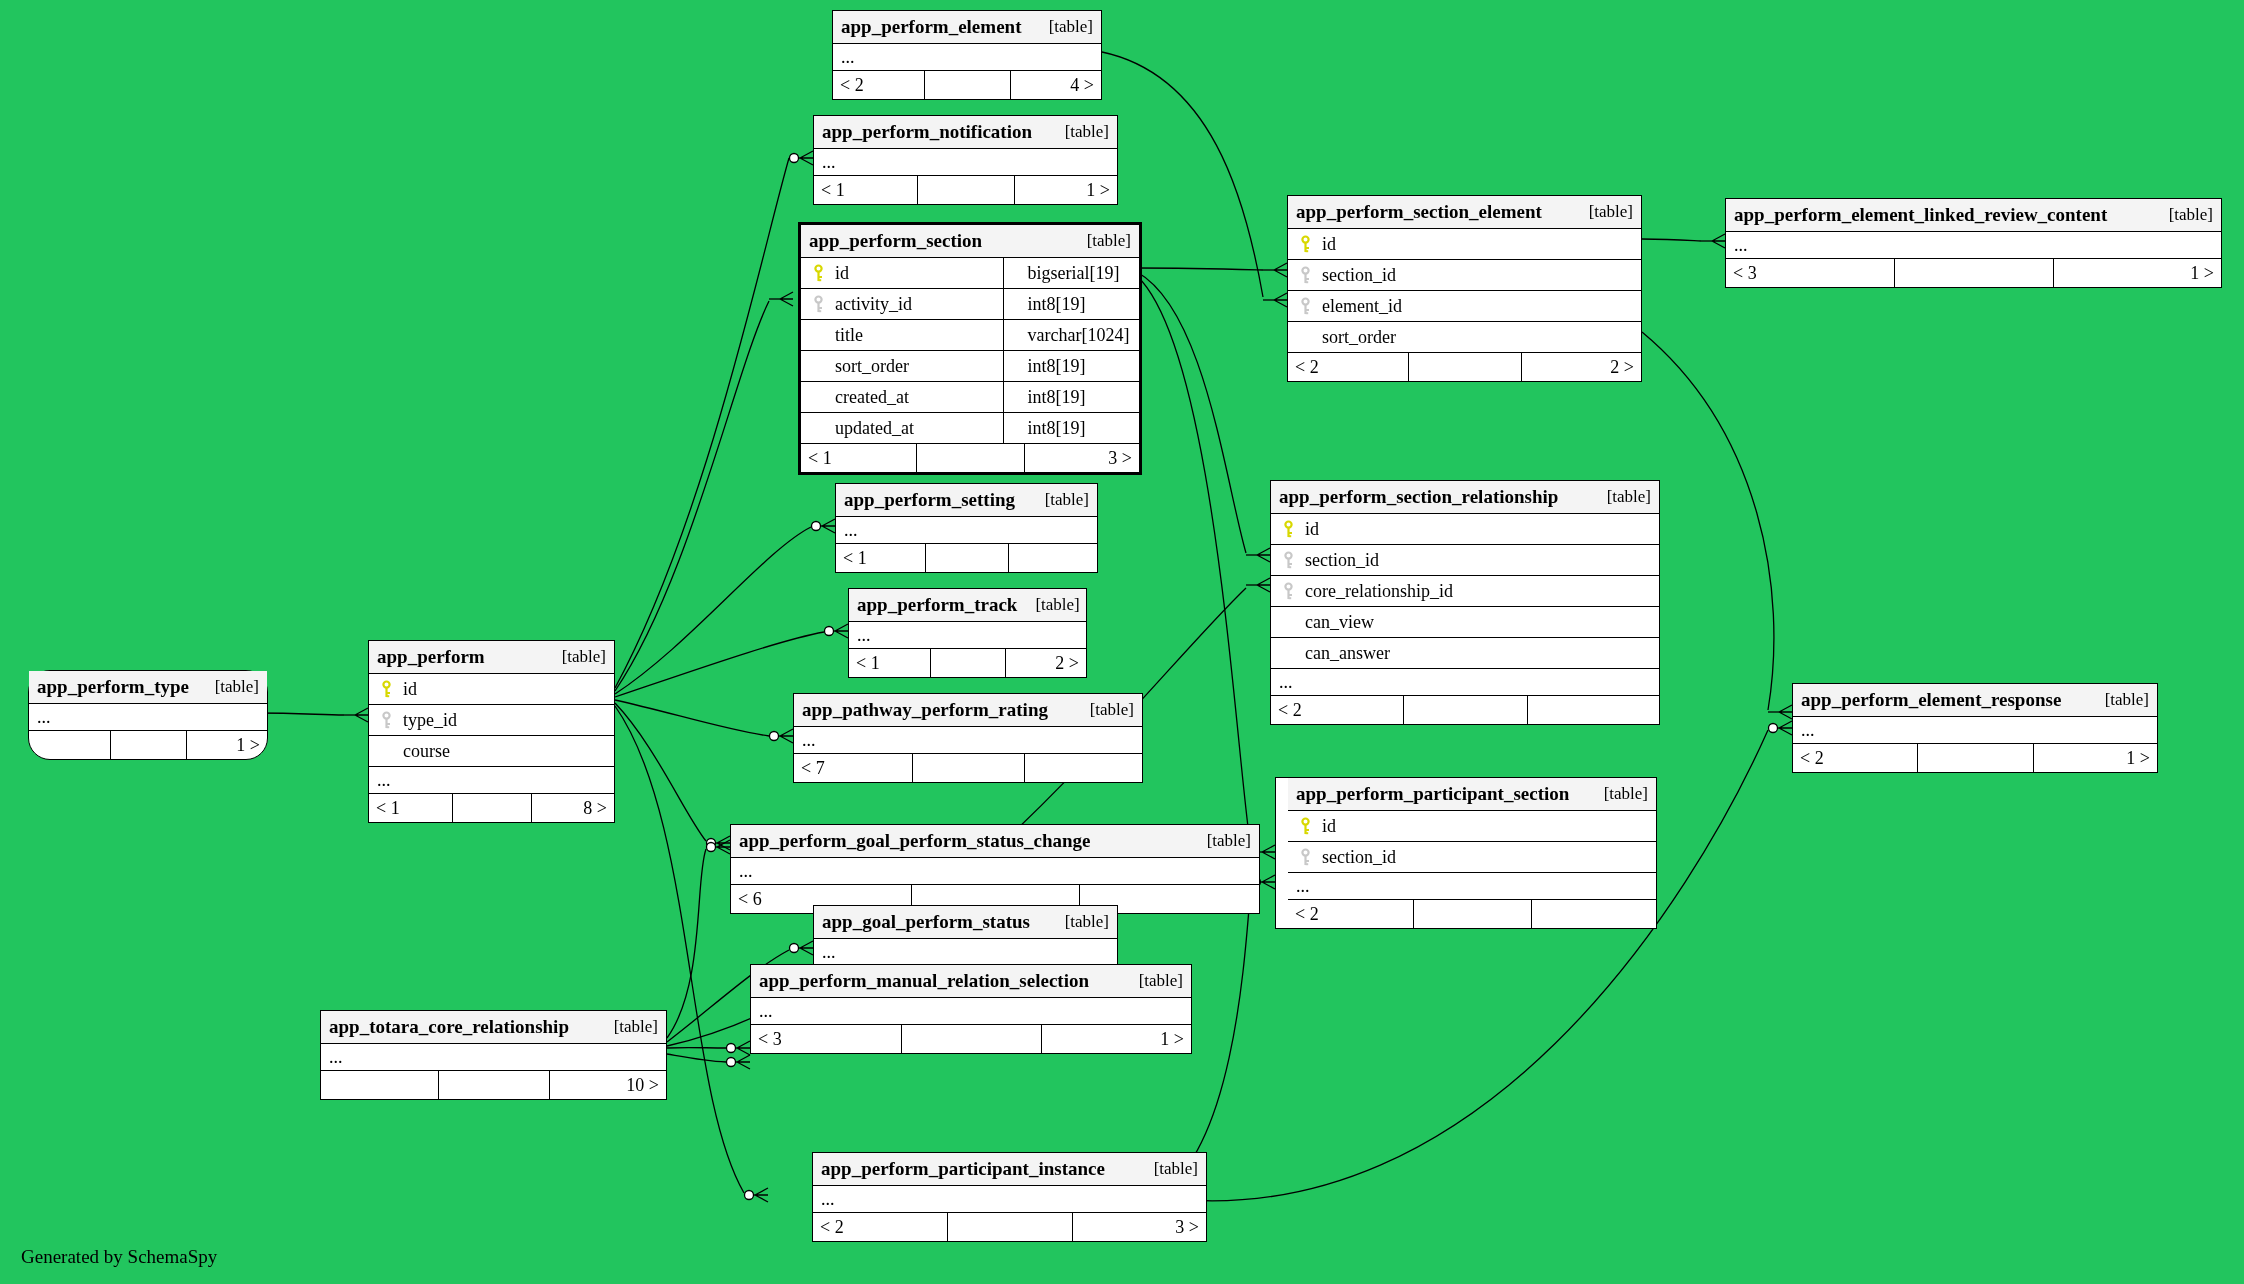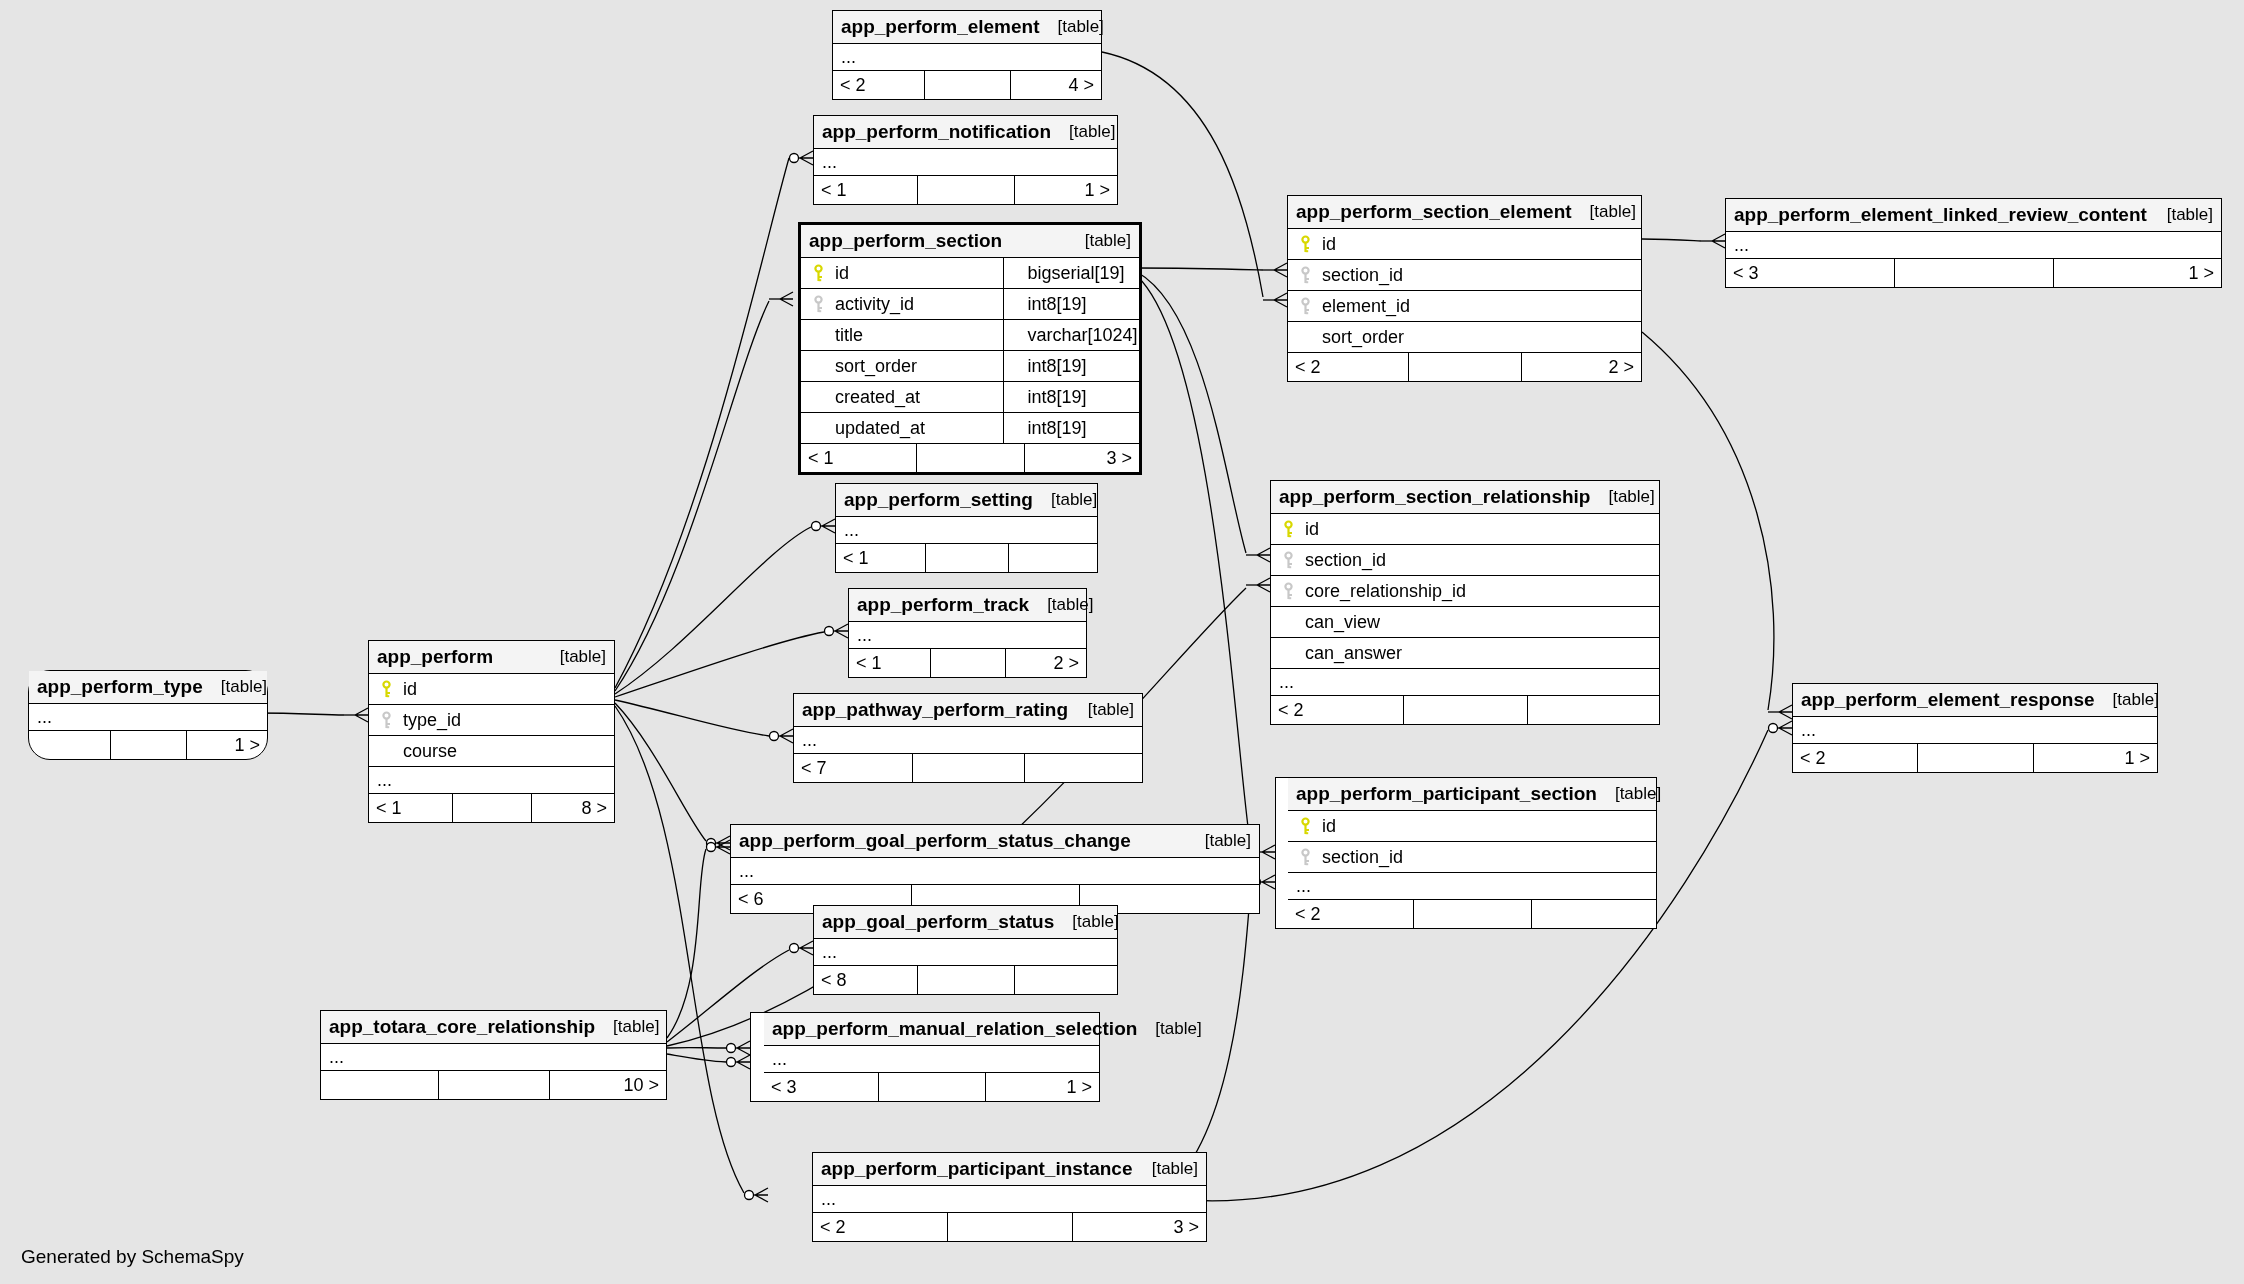--- a/index.html
+++ b/index.html
@@ -1,17 +1,17 @@
 <!DOCTYPE html>
 <html><head>
 <meta charset="utf-8">
 <style>
   html,body{margin:0;padding:0;background:#fff;}
-  #canvas{position:relative;width:2244px;height:1284px;background:#e5e5e5;
-          font-family:Liberation Sans, sans-serif;overflow:hidden;}
+  #canvas{position:relative;width:2244px;height:1284px;background:#22c55e;
+          font-family:Liberation Serif, serif;overflow:hidden;}
   #edges{position:absolute;left:0;top:0;z-index:1;}
   .tbl{position:absolute;background:#fff;border:1.5px solid #000;z-index:2;box-sizing:border-box;}
   .tbl.hl{border:3px solid #000;}
   .tbl-header{display:flex;justify-content:space-between;align-items:center;
     background:#f4f4f4;border-bottom:1.5px solid #000;padding:3px 8px;height:26px;}
   .tbl-name{font-weight:bold;font-size:19px;color:#000;white-space:nowrap;}
   .tbl-tag{font-size:17px;color:#000;margin-left:18px;white-space:nowrap;}
   .col-row{display:flex;align-items:stretch;border-bottom:1px solid #000;height:30px;
     font-size:18px;color:#000;}
   .col-row:last-of-type{border-bottom:1px solid #000;}
@@ -459,21 +459,21 @@
           <span class="tbl-name">app_totara_core_relationship</span>
           <span class="tbl-tag">[table]</span>
         </div>
         <div class="ellipsis-row">...</div>
         <div class="tbl-footer">
           <span class="ft-l"></span>
           <span class="ft-m"></span>
           <span class="ft-r">10 &gt;</span>
         </div>
       </div>
-      <div class="tbl" style="left: 750px; top: 1012px; width: 350px; padding-left: 13px;">
+      <div class="tbl" style="left: 750px; top: 964px; width: 442px;">
         <div class="tbl-header">
           <span class="tbl-name">app_perform_manual_relation_selection</span>
           <span class="tbl-tag">[table]</span>
         </div>
         <div class="ellipsis-row">...</div>
         <div class="tbl-footer">
           <span class="ft-l">&lt; 3</span>
           <span class="ft-m"></span>
           <span class="ft-r">1 &gt;</span>
         </div>

